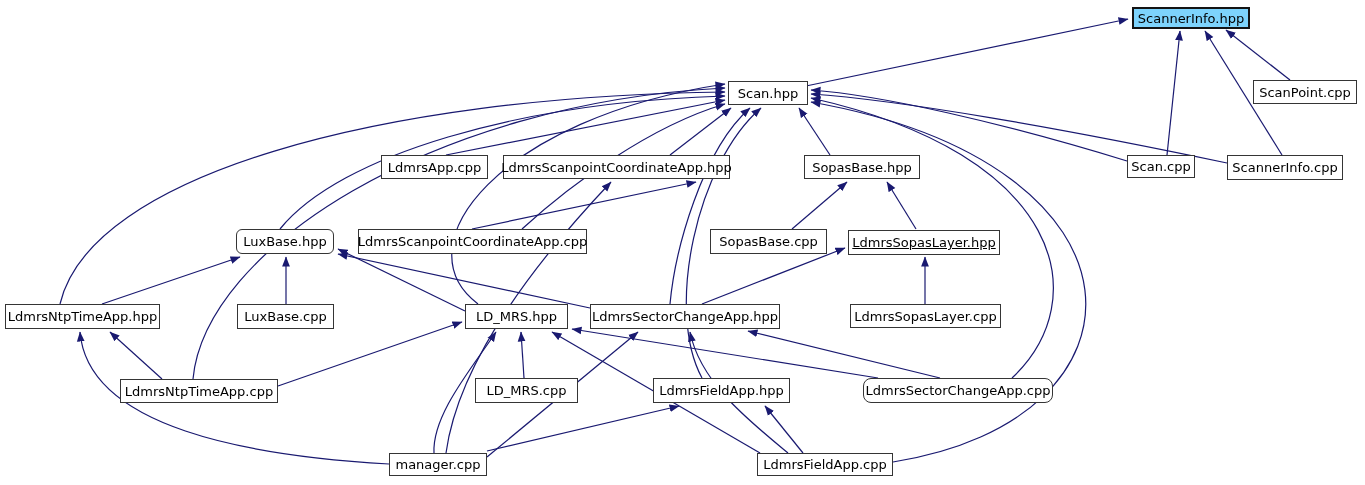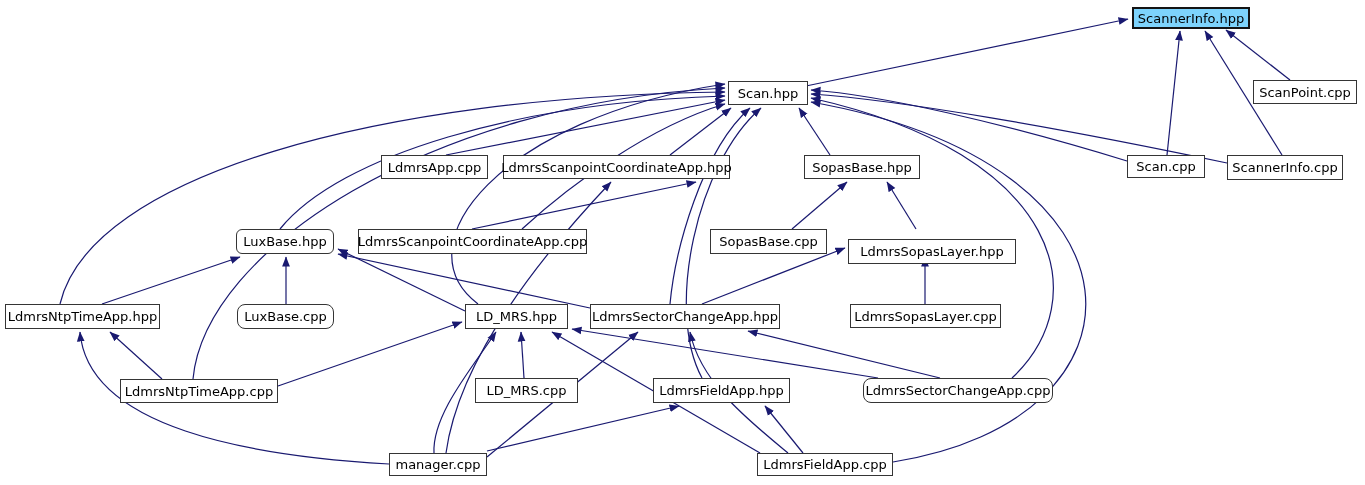--- a/index.html
+++ b/index.html
@@ -83,28 +83,28 @@
         <path d="M803,453 L765,406" class="edge" stroke="#191970" marker-end="url(#arrow)"></path>
       </g>
   </svg>
   <div id="nodes">
       <div class="node selected" style="left: 1132px; top: 7px; width: 118px; height: 22px;">ScannerInfo.hpp</div>
       <div class="node" style="left: 728px; top: 81px; width: 80px; height: 24px;">Scan.hpp</div>
       <div class="node" style="left: 1253px; top: 80px; width: 104px; height: 24px;">ScanPoint.cpp</div>
       <div class="node" style="left: 381px; top: 155px; width: 107px; height: 24px;">LdmrsApp.cpp</div>
       <div class="node" style="left: 503px; top: 155px; width: 227px; height: 24px;">LdmrsScanpointCoordinateApp.hpp</div>
       <div class="node" style="left: 804px; top: 155px; width: 116px; height: 24px;">SopasBase.hpp</div>
-      <div class="node" style="left: 1127px; top: 155px; width: 78px; height: 23px;">Scan.cpp</div>
+      <div class="node" style="left: 1127px; top: 155px; width: 68px; height: 23px;">Scan.cpp</div>
       <div class="node" style="left: 1227px; top: 155px; width: 116px; height: 25px;">ScannerInfo.cpp</div>
       <div class="node" style="left: 236px; top: 229px; width: 98px; height: 25px; border-radius: 6px;">LuxBase.hpp</div>
       <div class="node" style="left: 358px; top: 229px; width: 229px; height: 25px;">LdmrsScanpointCoordinateApp.cpp</div>
       <div class="node" style="left: 710px; top: 229px; width: 117px; height: 25px;">SopasBase.cpp</div>
-      <div class="node" style="left: 848px; top: 239px; width: 168px; height: 25px;">LdmrsSopasLayer.hpp</div>
+      <div class="node" style="left: 848px; top: 230px; width: 152px; height: 25px; text-decoration: underline;">LdmrsSopasLayer.hpp</div>
       <div class="node" style="left: 5px; top: 304px; width: 155px; height: 25px;">LdmrsNtpTimeApp.hpp</div>
-      <div class="node" style="left: 237px; top: 304px; width: 97px; height: 25px; border-radius: 8px;">LuxBase.cpp</div>
+      <div class="node" style="left: 237px; top: 304px; width: 97px; height: 25px;">LuxBase.cpp</div>
       <div class="node" style="left: 465px; top: 304px; width: 103px; height: 25px;">LD_MRS.hpp</div>
       <div class="node" style="left: 590px; top: 304px; width: 190px; height: 25px;">LdmrsSectorChangeApp.hpp</div>
       <div class="node" style="left: 850px; top: 304px; width: 151px; height: 24px;">LdmrsSopasLayer.cpp</div>
       <div class="node" style="left: 120px; top: 379px; width: 158px; height: 24px;">LdmrsNtpTimeApp.cpp</div>
       <div class="node" style="left: 475px; top: 378px; width: 103px; height: 25px;">LD_MRS.cpp</div>
       <div class="node" style="left: 653px; top: 378px; width: 137px; height: 25px;">LdmrsFieldApp.hpp</div>
       <div class="node" style="left: 863px; top: 378px; width: 190px; height: 25px; border-radius: 8px;">LdmrsSectorChangeApp.cpp</div>
       <div class="node" style="left: 389px; top: 453px; width: 98px; height: 23px;">manager.cpp</div>
       <div class="node" style="left: 757px; top: 453px; width: 136px; height: 23px;">LdmrsFieldApp.cpp</div>
     </div>

